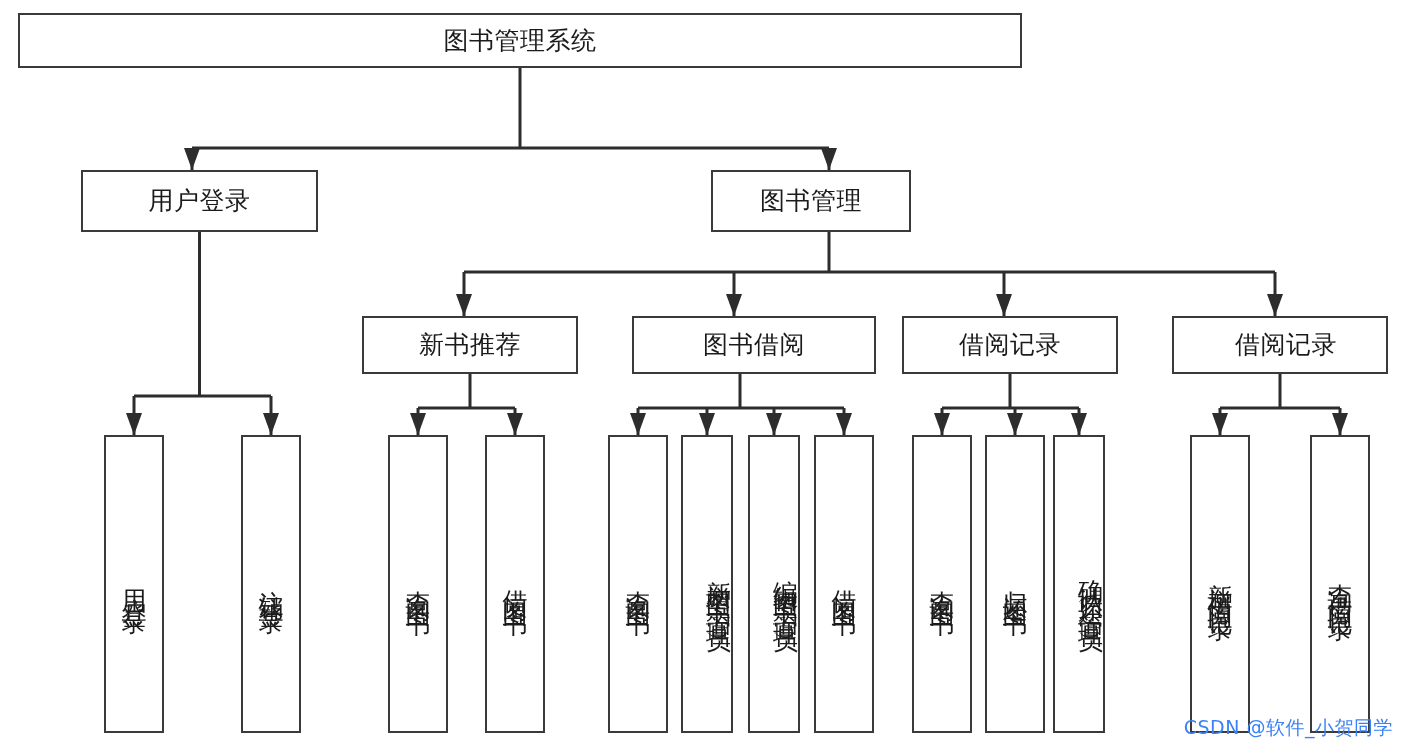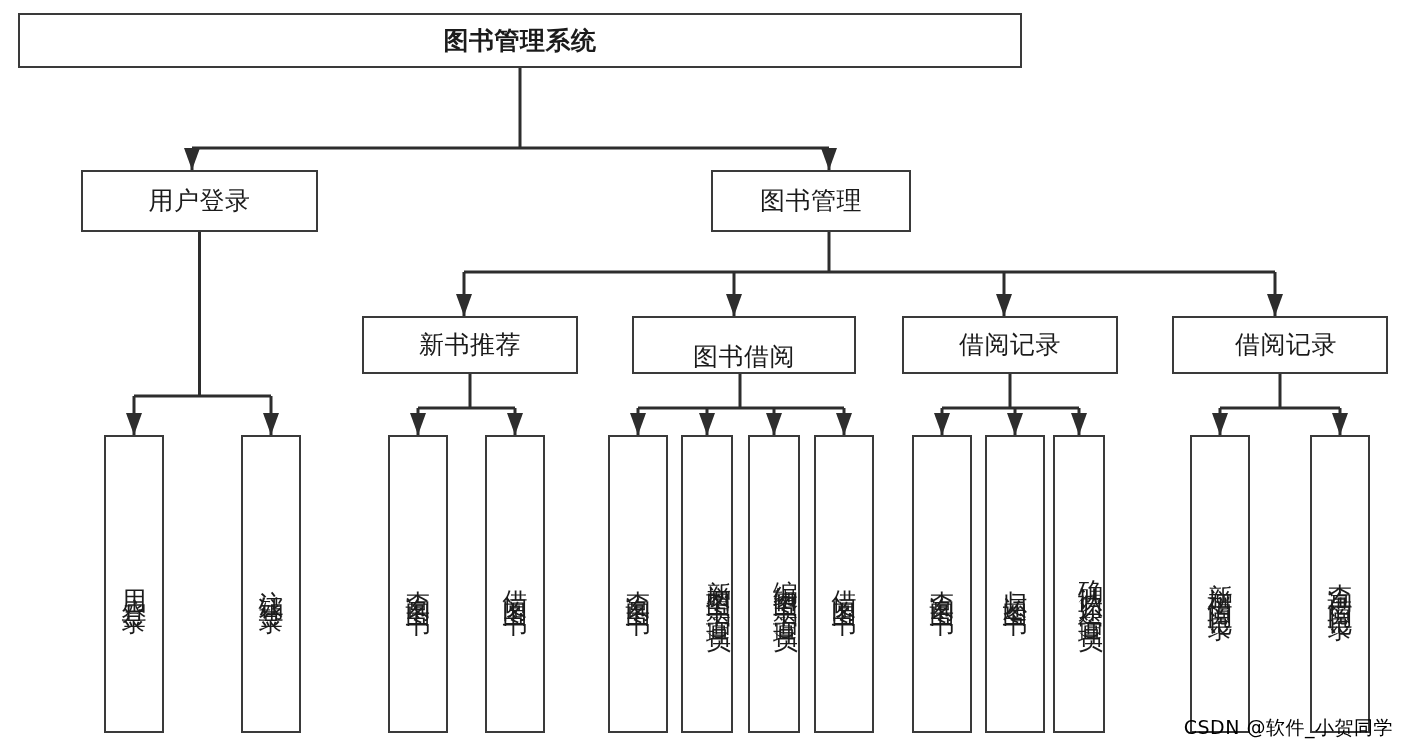--- a/index.html
+++ b/index.html
@@ -35,21 +35,20 @@
     justify-content: center;
     color: #1b1b1b;
   }
   .node.horiz {
     font-size: 25px;
     line-height: 1.2;
     letter-spacing: 0.5px;
   }
   .node.root {
     font-size: 25px;
-    font-weight: bold;
   }
   .node.vert {
     writing-mode: vertical-rl;
     text-orientation: upright;
     align-items: flex-start;
     justify-content: center;
     padding-top: 14px;
     font-size: 25px;
     letter-spacing: 7px;
     line-height: 1.0;
@@ -63,21 +62,21 @@
     white-space: pre-wrap;
   }
   .node.vert .node-label {
     text-align: center;
   }
   #watermark {
     position: absolute;
     right: 12px;
     bottom: 6px;
     font-size: 19px;
-    color: #000000;
+    color: #3b82f6;
     letter-spacing: 0.5px;
     white-space: nowrap;
   }
 </style>
 </head>
 <body>
 
 <div id="diagram-root">
 
   <svg id="edges-svg" viewBox="0 0 1405 747">
@@ -141,21 +140,21 @@
       </div>
       <div class="node horiz" style="left: 81px; top: 170px; width: 237px; height: 62px;">
         <span class="node-label">用户登录</span>
       </div>
       <div class="node horiz" style="left: 711px; top: 170px; width: 200px; height: 62px;">
         <span class="node-label">图书管理</span>
       </div>
       <div class="node horiz" style="left: 362px; top: 316px; width: 216px; height: 58px;">
         <span class="node-label">新书推荐</span>
       </div>
-      <div class="node horiz" style="left: 632px; top: 316px; width: 224px; height: 58px; align-items: flex-end;">
+      <div class="node horiz" style="left: 632px; top: 316px; width: 244px; height: 58px;">
         <span class="node-label">图书借阅</span>
       </div>
       <div class="node horiz" style="left: 902px; top: 316px; width: 216px; height: 58px;">
         <span class="node-label">借阅记录</span>
       </div>
       <div class="node horiz" style="left: 1172px; top: 316px; width: 216px; height: 58px; padding-left: 12px;">
         <span class="node-label">借阅记录</span>
       </div>
       <div class="node vert vcenter" style="left: 104px; top: 435px; width: 60px; height: 298px;">
         <span class="node-label">用户登录</span>

